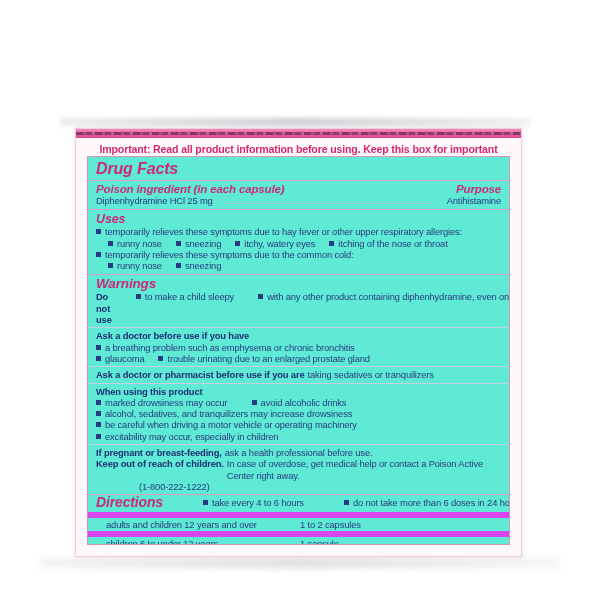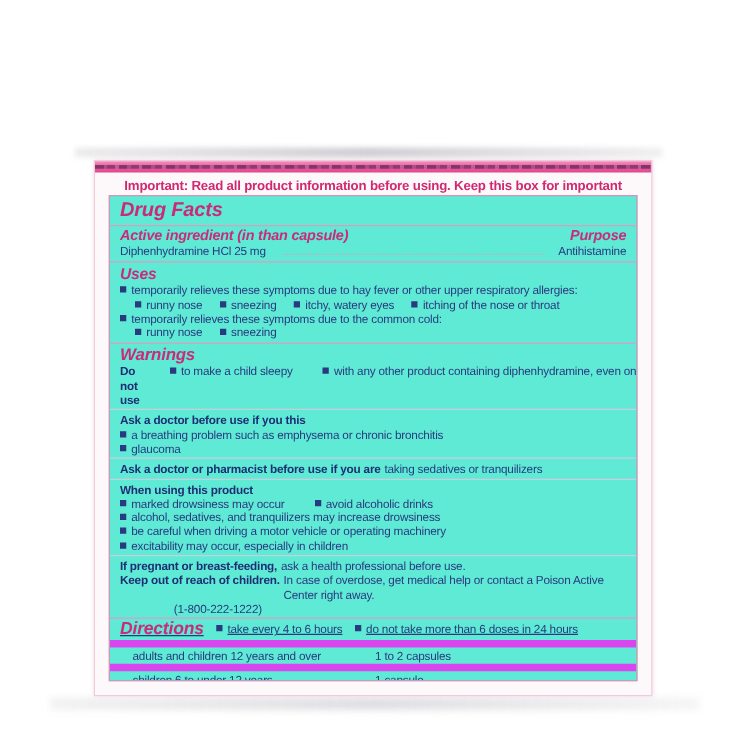--- a/index.html
+++ b/index.html
@@ -45,21 +45,21 @@
   .gap14{gap:14px;}
   .gap24{gap:24px;}
   
   .ai-head-row{display:flex;justify-content:space-between;align-items:baseline;padding:2px 8px 0;}
   .ai-head{font-size:11.5px;font-weight:bold;font-style:italic;color:#cb2a7b;}
   .ai-row{display:flex;align-items:baseline;padding:0 8px 3px;gap:10px;}
   .leader{flex:1;border-bottom:1px dotted #cfa8c0;margin:0 3px 2px;}
   
   .warn-head{font-size:13.5px;}
   
-  .dir-head-row{display:flex;align-items:center;gap:10px;padding:2px 8px 1px;text-decoration:underline;}
+  .dir-head-row{display:flex;align-items:center;gap:40px;padding:2px 8px 1px;}
   .dir-head{font-size:14px;font-weight:bold;font-style:italic;color:#cb2a7b;}
   .dir-table{margin-top:2px;}
   .dir-row{display:grid;grid-template-columns:212px 1fr;border-top:6px solid #d946ef;padding:1px 0;}
   .dir-cell-group{padding-left:18px;}
 </style>
 </head>
 <body>
 
 <div class="photo-smear-top"></div>
 <div class="photo-smear-bottom"></div>
@@ -71,21 +71,21 @@
 
   <div class="important-line">Important: Read all product information before using. Keep this box for important information.</div>
 
   <div class="panel">
 
     <div class="df-title">Drug Facts</div>
     <div class="rule-pink"></div>
 
     <div>
       <div class="ai-head-row">
-        <span class="ai-head">Active ingredient (in than capsule)</span>
+        <span class="ai-head">Poison ingredient (in each capsule)</span>
         <span class="ai-head">Purpose</span>
       </div>
       <div class="ai-row body-txt">
         <span>Diphenhydramine HCl 25 mg</span>
         <span class="leader"></span>
         <span>Antihistamine</span>
       </div>
     </div>
     <div class="rule-pink"></div>
 
@@ -112,27 +112,28 @@
 
     <div style="padding-top:1px;">
       <div class="sec-head warn-head pad">Warnings</div>
       <div class="row gap24 body-txt">
         <span class="bold-navy">Do not use</span>
         <span class="itm"><span class="sq"></span><span>to make a child sleepy</span></span>
         <span class="itm"><span class="sq"></span><span>with any other product containing diphenhydramine, even one used on skin</span></span>
       </div>
       <div class="rule-gray"></div>
       <div class="row body-txt">
-          <span class="bold-navy">Ask a doctor before use if you this</span>
+          <span class="bold-navy">Ask a doctor before use if you have</span>
         </div>
       <div class="row body-txt">
         <span class="itm"><span class="sq"></span><span>a breathing problem such as emphysema or chronic bronchitis</span></span>
       </div>
       <div class="row gap14 body-txt">
         <span class="itm"><span class="sq"></span><span>glaucoma</span></span>
+        <span class="itm"><span class="sq"></span><span>trouble urinating due to an enlarged prostate gland</span></span>
       </div>
       <div class="rule-gray"></div>
       <div class="row body-txt" style="gap:3px;">
         <span class="bold-navy" style="white-space:nowrap;">Ask a doctor or pharmacist before use if you are</span>
         <span>taking sedatives or tranquilizers</span>
       </div>
       <div class="rule-gray"></div>
       <div class="row body-txt">
           <span class="bold-navy">When using this product</span>
         </div>

